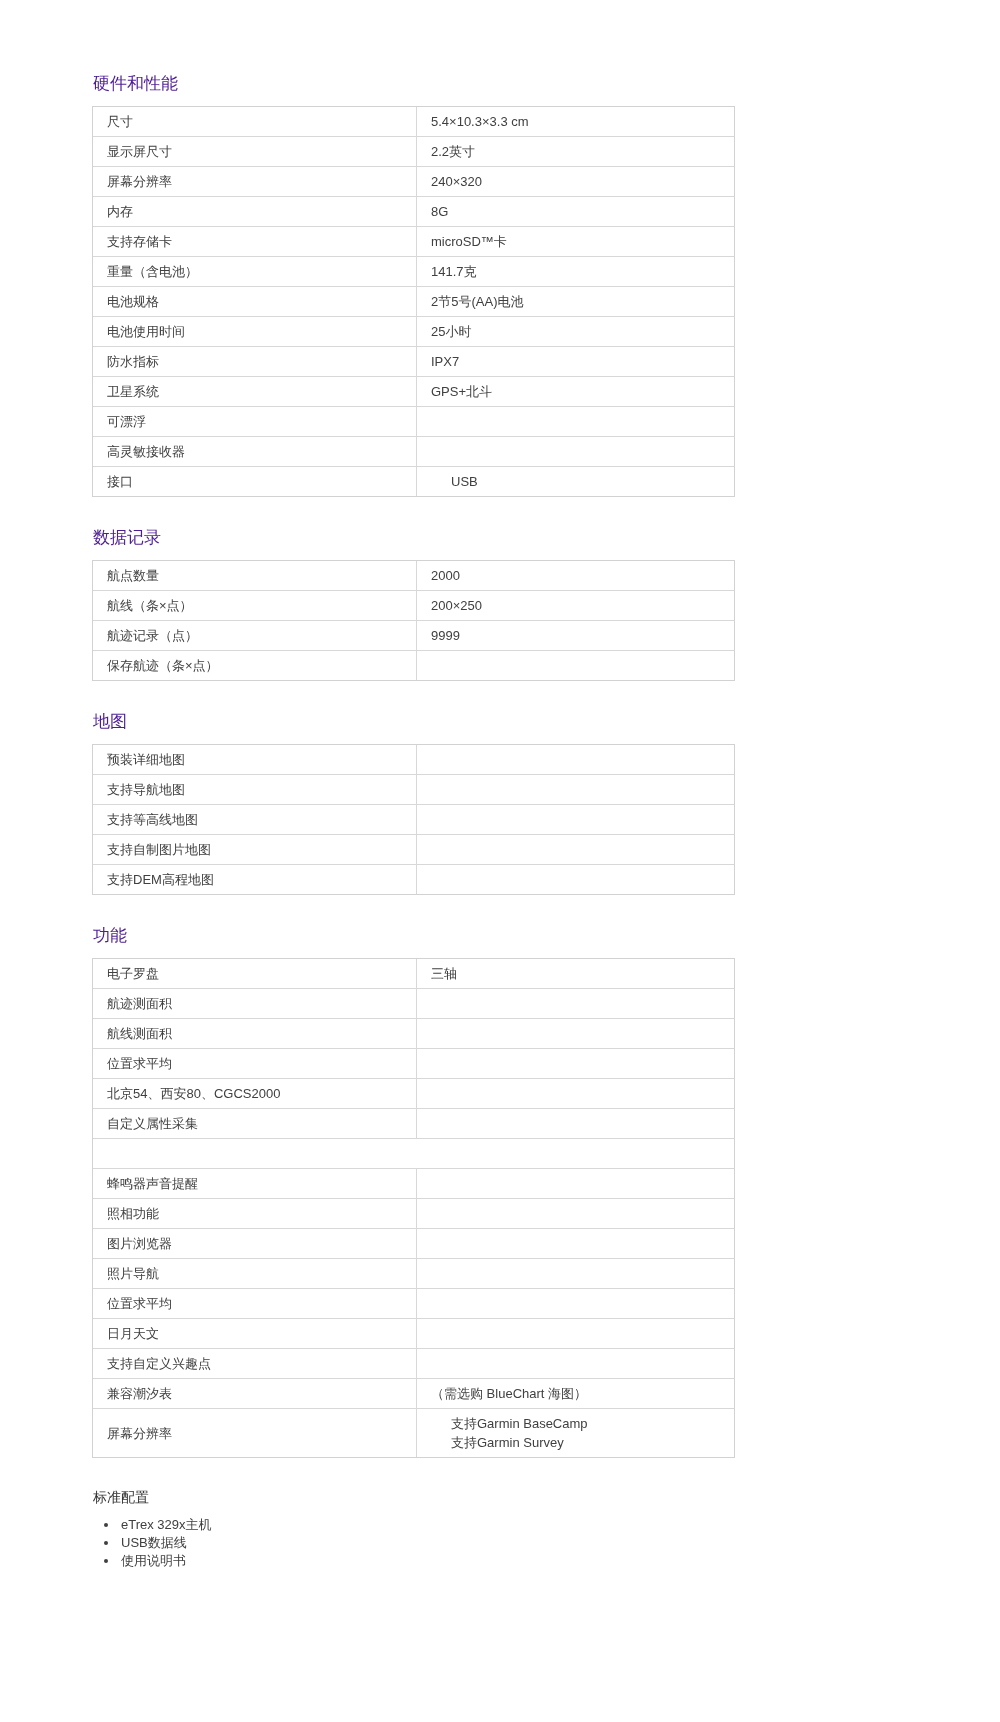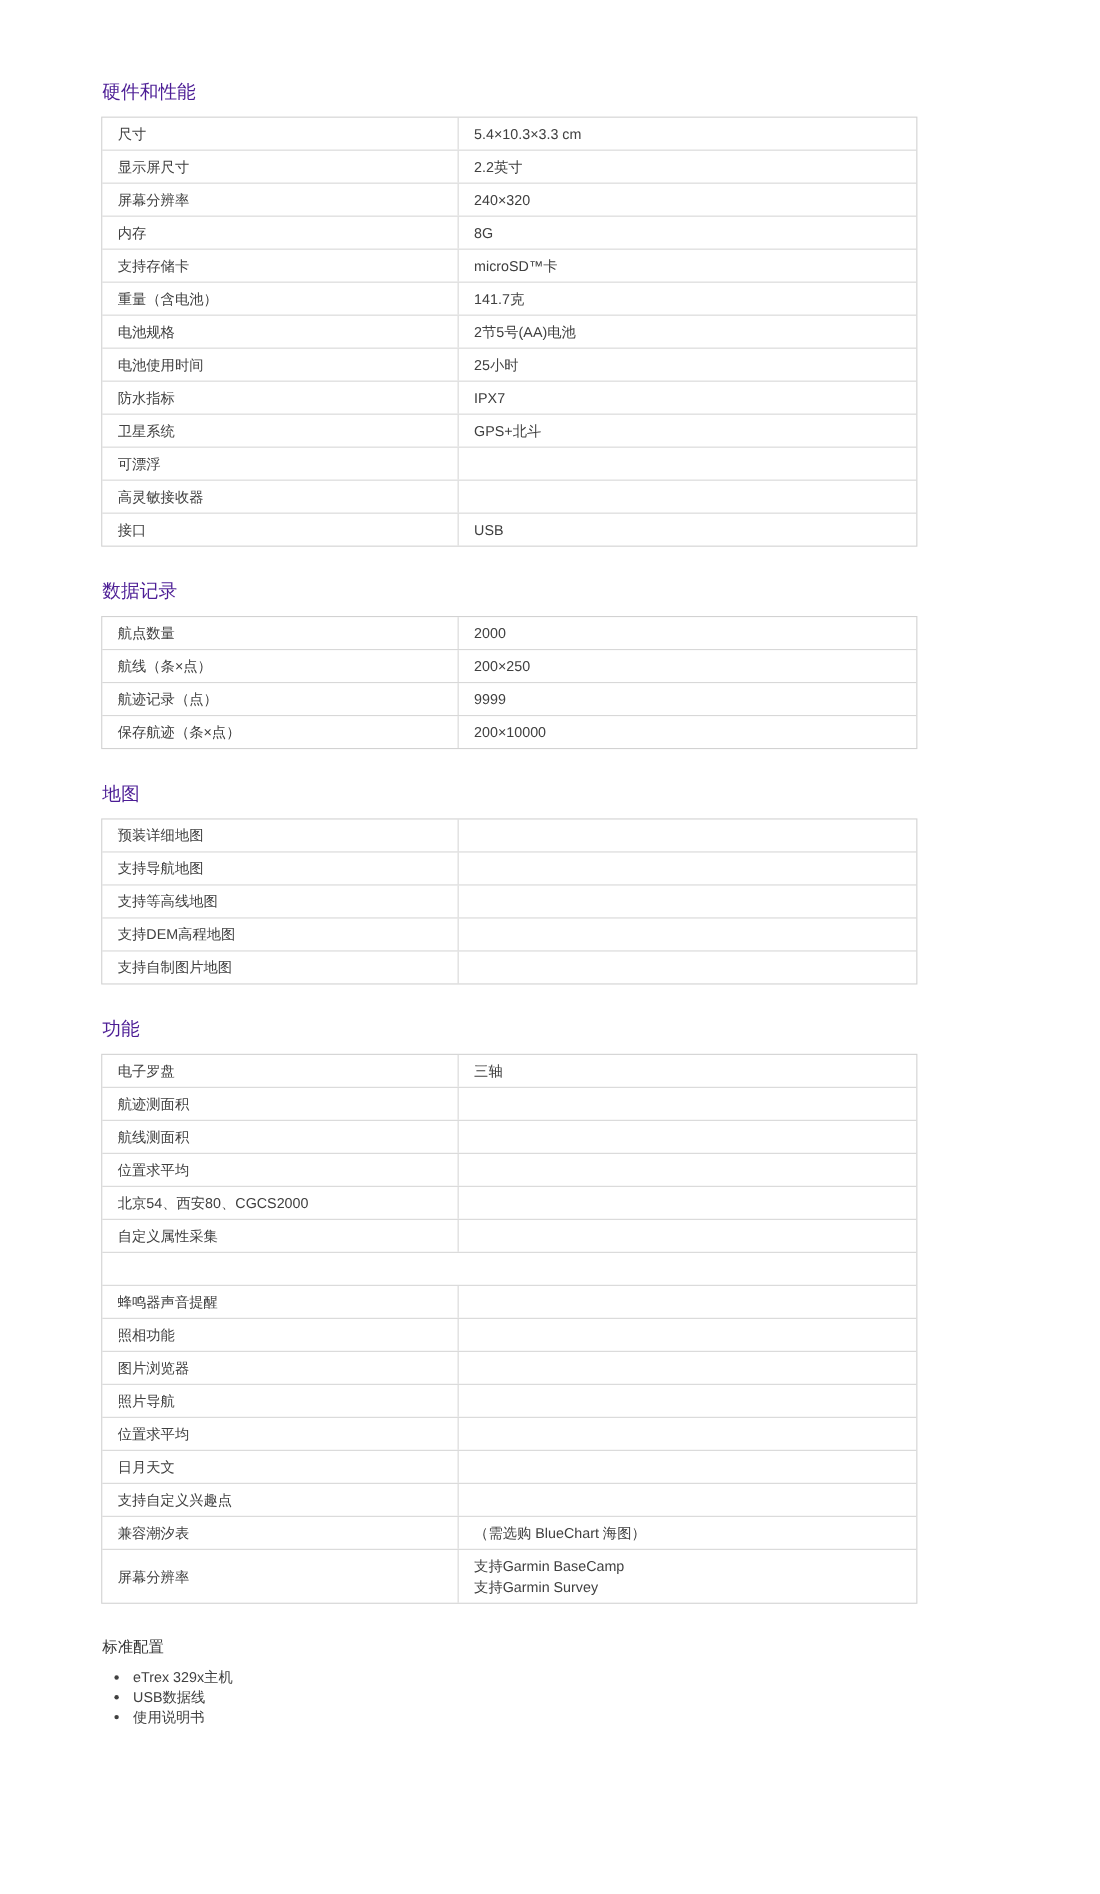--- a/index.html
+++ b/index.html
@@ -21,29 +21,30 @@
     margin-bottom: 31px;
   }
   .section-title {
     font-size: 17px;
     font-weight: 400;
     color: #4c1d95;
     margin: 0 0 13px 1px;
     line-height: 19px;
   }
   .spec-table {
-    width: 742px;
+    width: 643px;
     border: 1px solid #d2d2d2;
   }
   .row {
     display: flex;
     border-bottom: 1px solid #d8d8d8;
   }
   .row:last-child {
     border-bottom: none;
+    gap: 20px;
   }
   .cell {
     min-height: 29px;
     padding: 5px 14px;
     display: flex;
     flex-direction: column;
     justify-content: center;
     font-size: 13px;
     color: #404040;
     line-height: 19px;
@@ -183,23 +184,20 @@
           </div>
         </div>
         <div class="row">
           <div class="cell col-key">航迹记录（点）</div>
           <div class="cell col-val">
             <div>9999</div>
           </div>
         </div>
         <div class="row">
           <div class="cell col-key">保存航迹（条×点）</div>
-          <div class="cell col-val">
-            <div>200×10000</div>
-          </div>
         </div>
       </div>
   </div>
 
   <div class="section">
     <h2 class="section-title">地图</h2>
     <div class="spec-table">
         <div class="row">
           <div class="cell col-key">预装详细地图</div>
           <div class="cell col-val">
@@ -212,27 +210,27 @@
             <div></div>
           </div>
         </div>
         <div class="row">
           <div class="cell col-key">支持等高线地图</div>
           <div class="cell col-val">
             <div></div>
           </div>
         </div>
         <div class="row">
+          <div class="cell col-key">支持自制图片地图</div>
+          <div class="cell col-val">
+            <div></div>
+          </div>
+        </div>
+        <div class="row">
           <div class="cell col-key">支持DEM高程地图</div>
-          <div class="cell col-val">
-            <div></div>
-          </div>
-        </div>
-        <div class="row">
-          <div class="cell col-key">支持自制图片地图</div>
           <div class="cell col-val">
             <div></div>
           </div>
         </div>
       </div>
   </div>
 
   <div class="section">
     <h2 class="section-title">功能</h2>
     <div class="spec-table">

